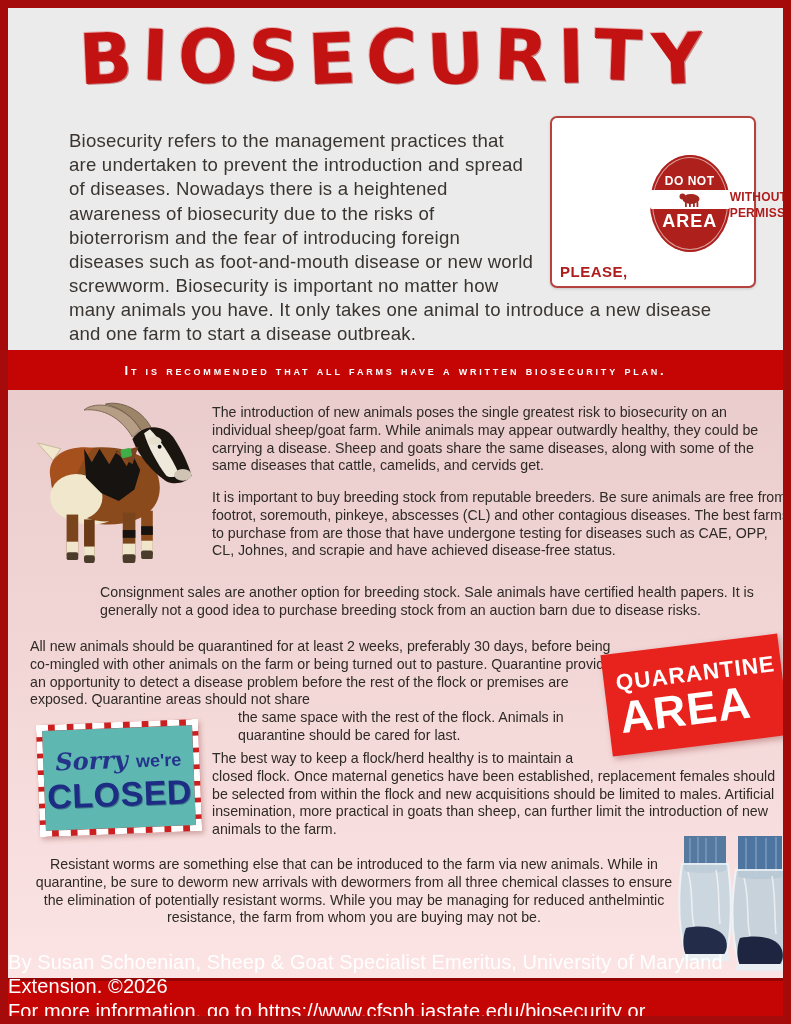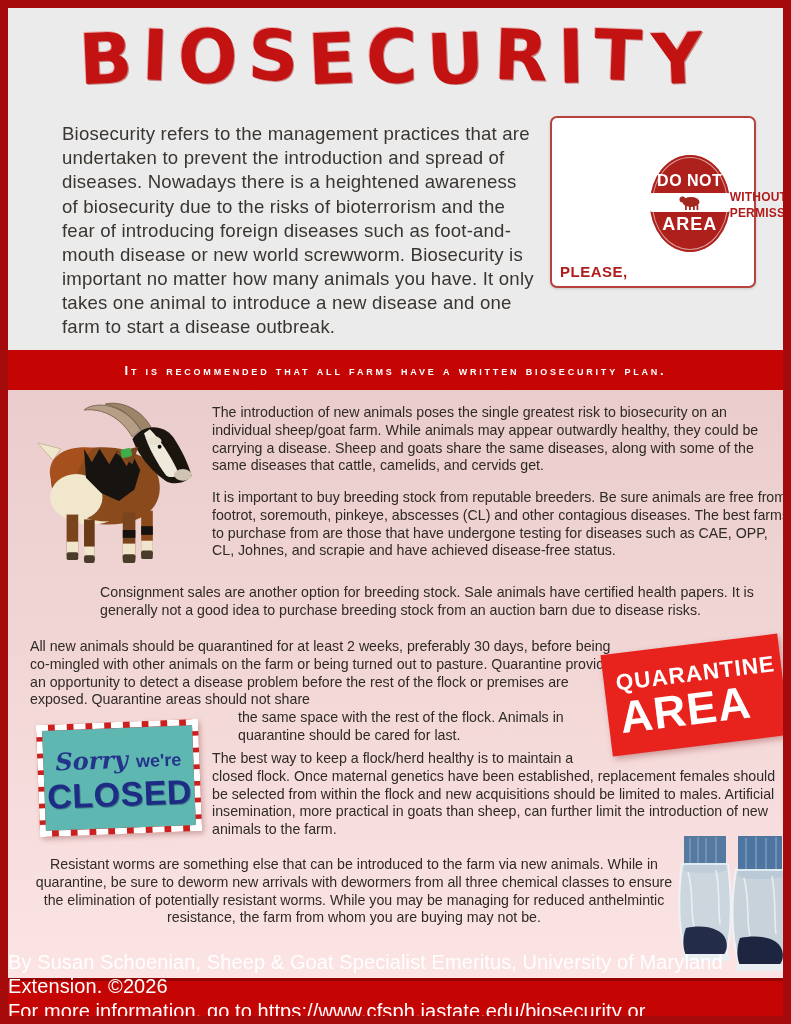--- a/index.html
+++ b/index.html
@@ -15,35 +15,35 @@
     letter-spacing:10px;color:#c31212;line-height:1;margin:0;
     text-shadow:1px 1px 0 rgba(150,8,8,.45), -1px -1px 0 rgba(230,60,60,.35);
   }
   .title span{display:inline-block;}
   .title span:nth-child(odd){transform:rotate(-2.4deg) translateY(2px);}
   .title span:nth-child(even){transform:rotate(2deg) translateY(-1px);}
   .title span:nth-child(3n){transform:rotate(-1deg) scaleY(1.06);}
   
   .intro{position:absolute;left:46px;top:106px;width:702px;color:#3a3530;
     font-size:18.6px;line-height:1.3;letter-spacing:.2px;}
-  .intro p{margin:8px;}
+  .intro p{margin:15px;}
   
   .dne-card{
     float:right;width:206px;height:172px;margin:2px 0 8px 14px;
     background:#fff;border:2px solid #b5423c;border-radius:7px;
     box-sizing:border-box;padding:6px 8px 5px;display:flex;flex-direction:row;align-items:center;
     box-shadow:0 1px 3px rgba(0,0,0,.15);
   }
   .dne-please{color:#b01c1c;font-weight:bold;font-size:15px;letter-spacing:.5px;align-self:flex-end;margin-right:22px;}
   .dne-circle{
     width:97px;height:97px;border-radius:50%;background:#ae201c;margin-top:2px;
     display:flex;flex-direction:column;align-items:center;justify-content:center;gap:1px;
     box-shadow:inset 0 0 0 2px #ae201c, inset 0 0 0 3px rgba(255,255,255,.55);
   }
-  .dne-donot{color:#fff;font-weight:800;font-size:16px;letter-spacing:.5px;}
+  .dne-donot{color:#fff;font-weight:800;font-size:12px;letter-spacing:.5px;}
   .dne-bar{width:80px;height:19px;background:#fff;border-radius:2px;display:flex;align-items:center;justify-content:center;}
   .dne-enter{color:#fff;font-weight:800;font-size:18px;letter-spacing:1px;}
   .dne-bottom{display:flex;align-items:center;gap:5px;margin-top:6px;width:100%;justify-content:center;}
   .dne-without{color:#b01c1c;font-weight:800;font-size:12px;letter-spacing:.2px;}
   .cfsph{display:flex;align-items:center;gap:3px;}
   .cfsph-circle{width:16px;height:16px;border-radius:50%;background:radial-gradient(circle at 35% 35%,#9fc8e8 0 30%,#1f6ea8 31% 100%);flex:0 0 auto;}
   .cfsph-text{font-size:5.5px;line-height:1.15;color:#8b97a3;width:52px;}
   .dne-url{color:#b23;font-size:5.5px;margin-top:3px;align-self:center;margin-left:-60px;font-weight:bold;letter-spacing:.3px;}
   
   .banner{

